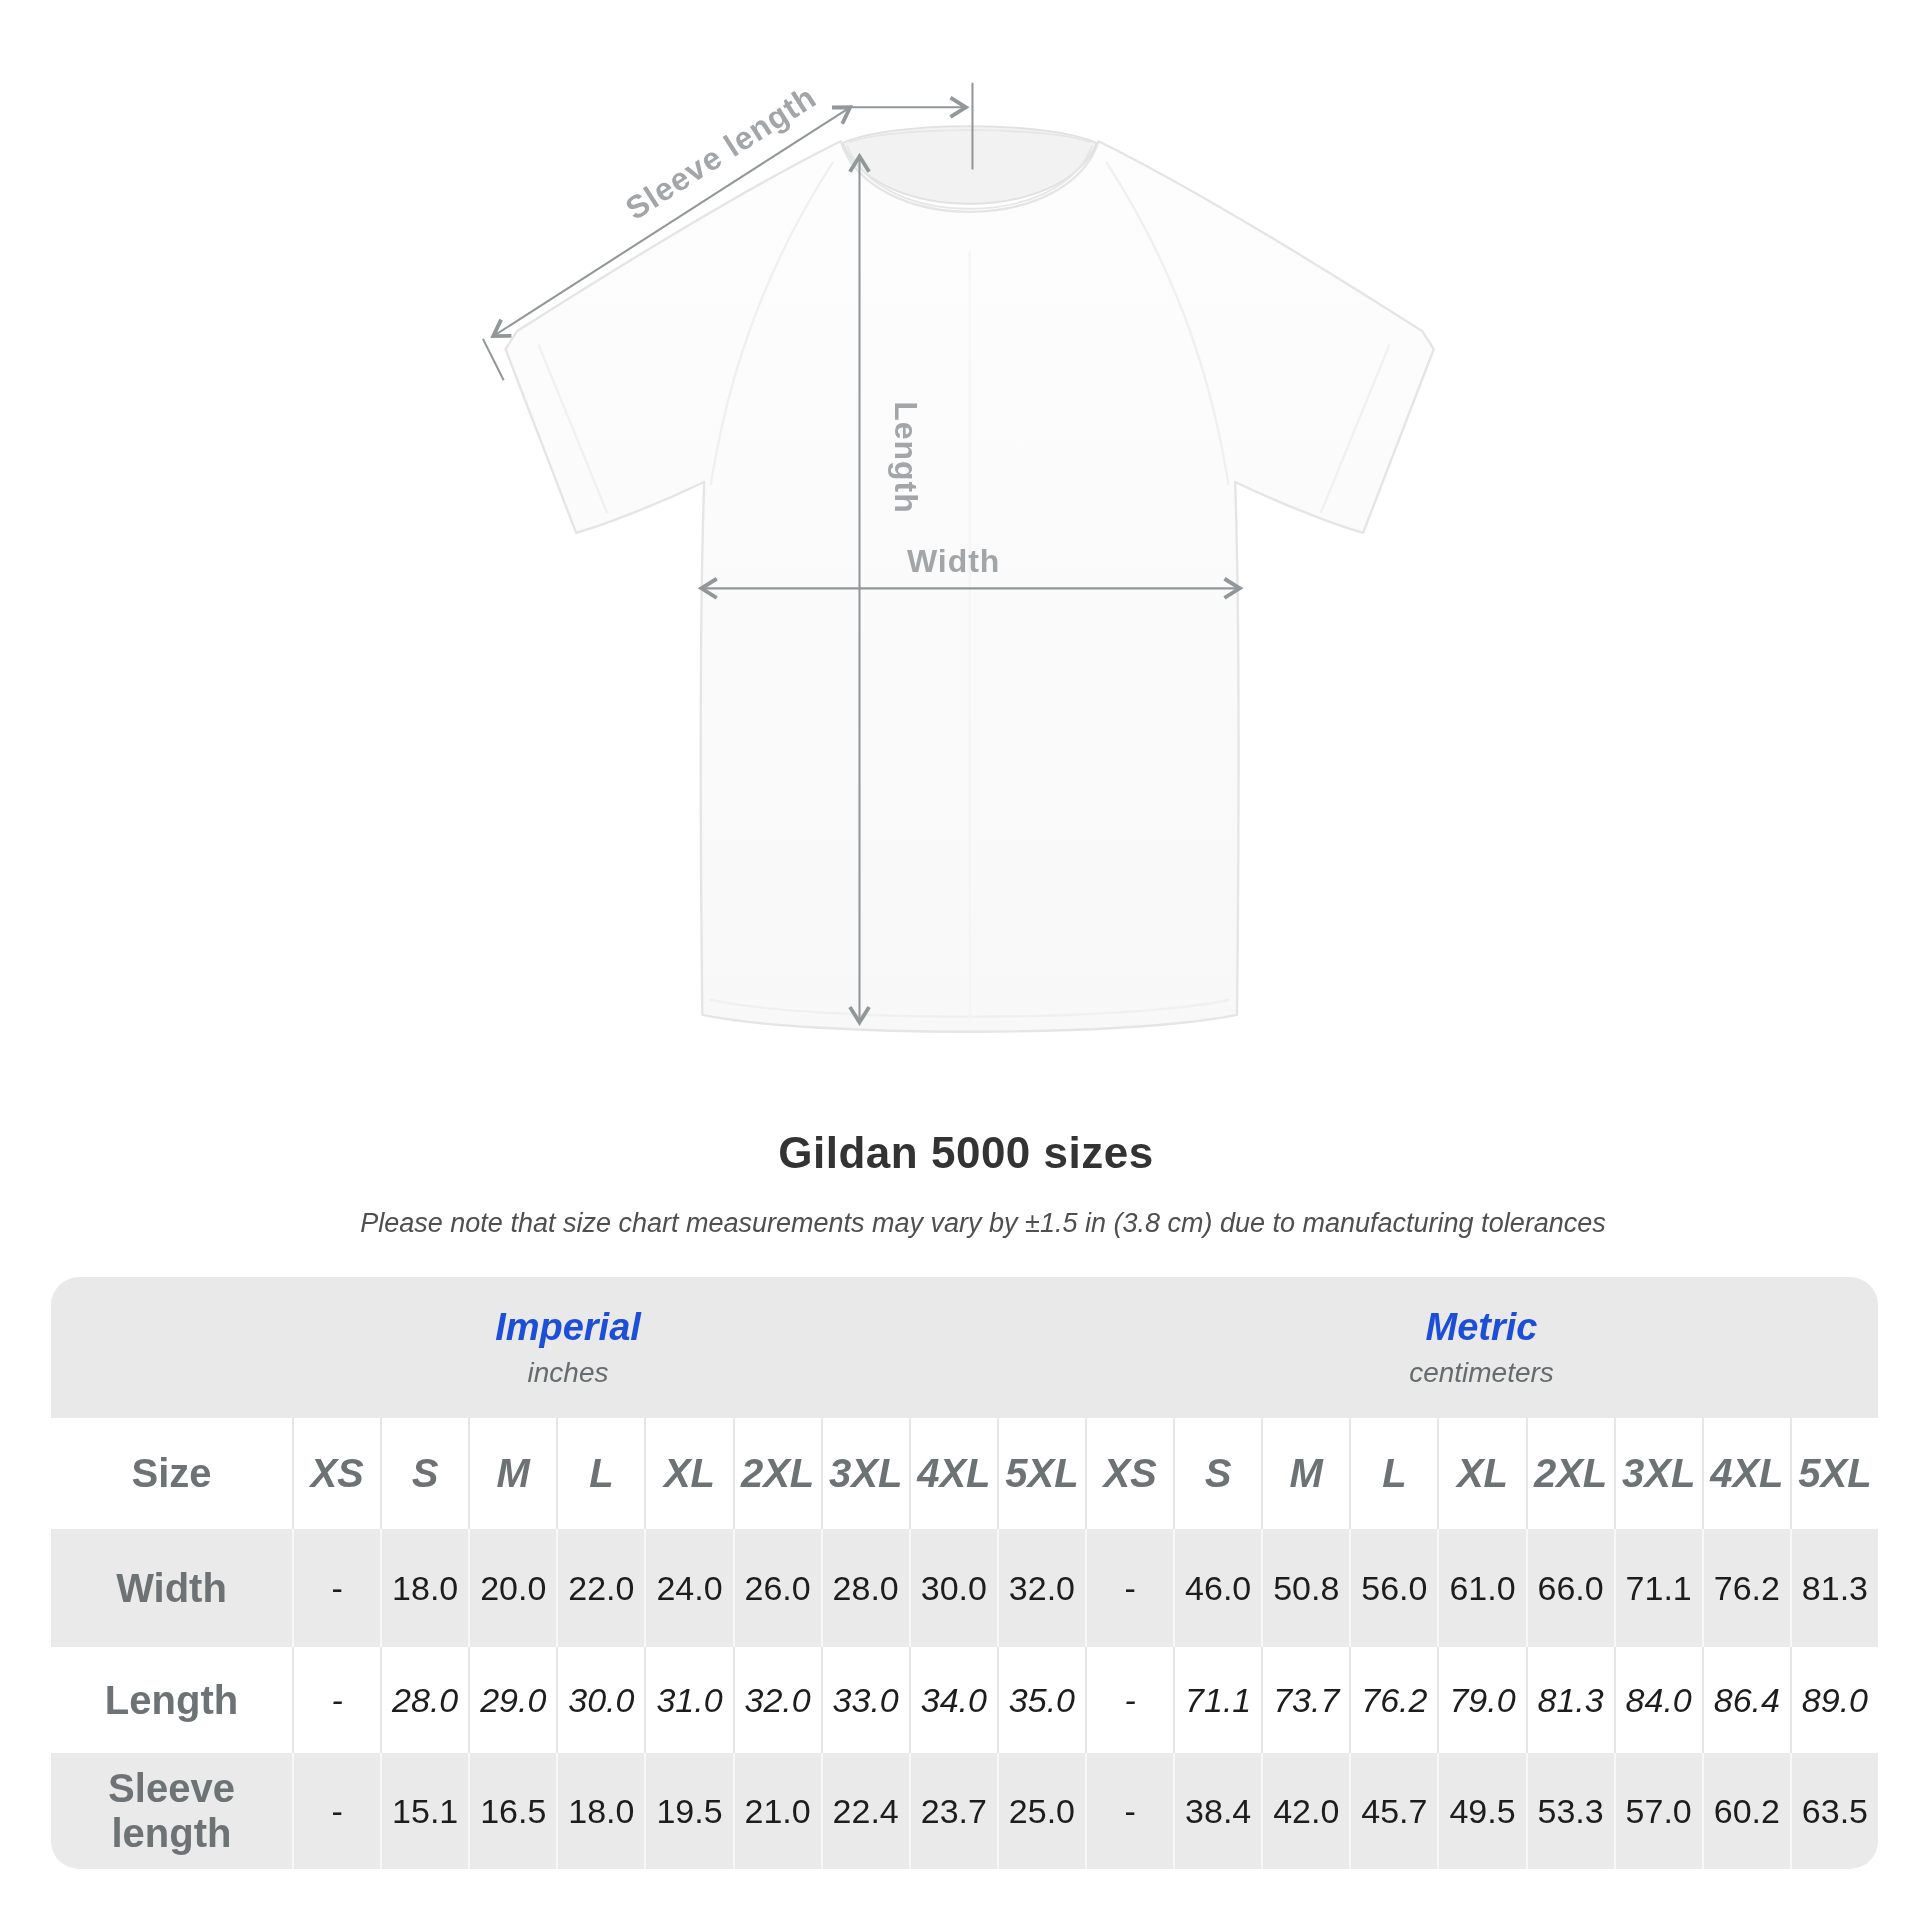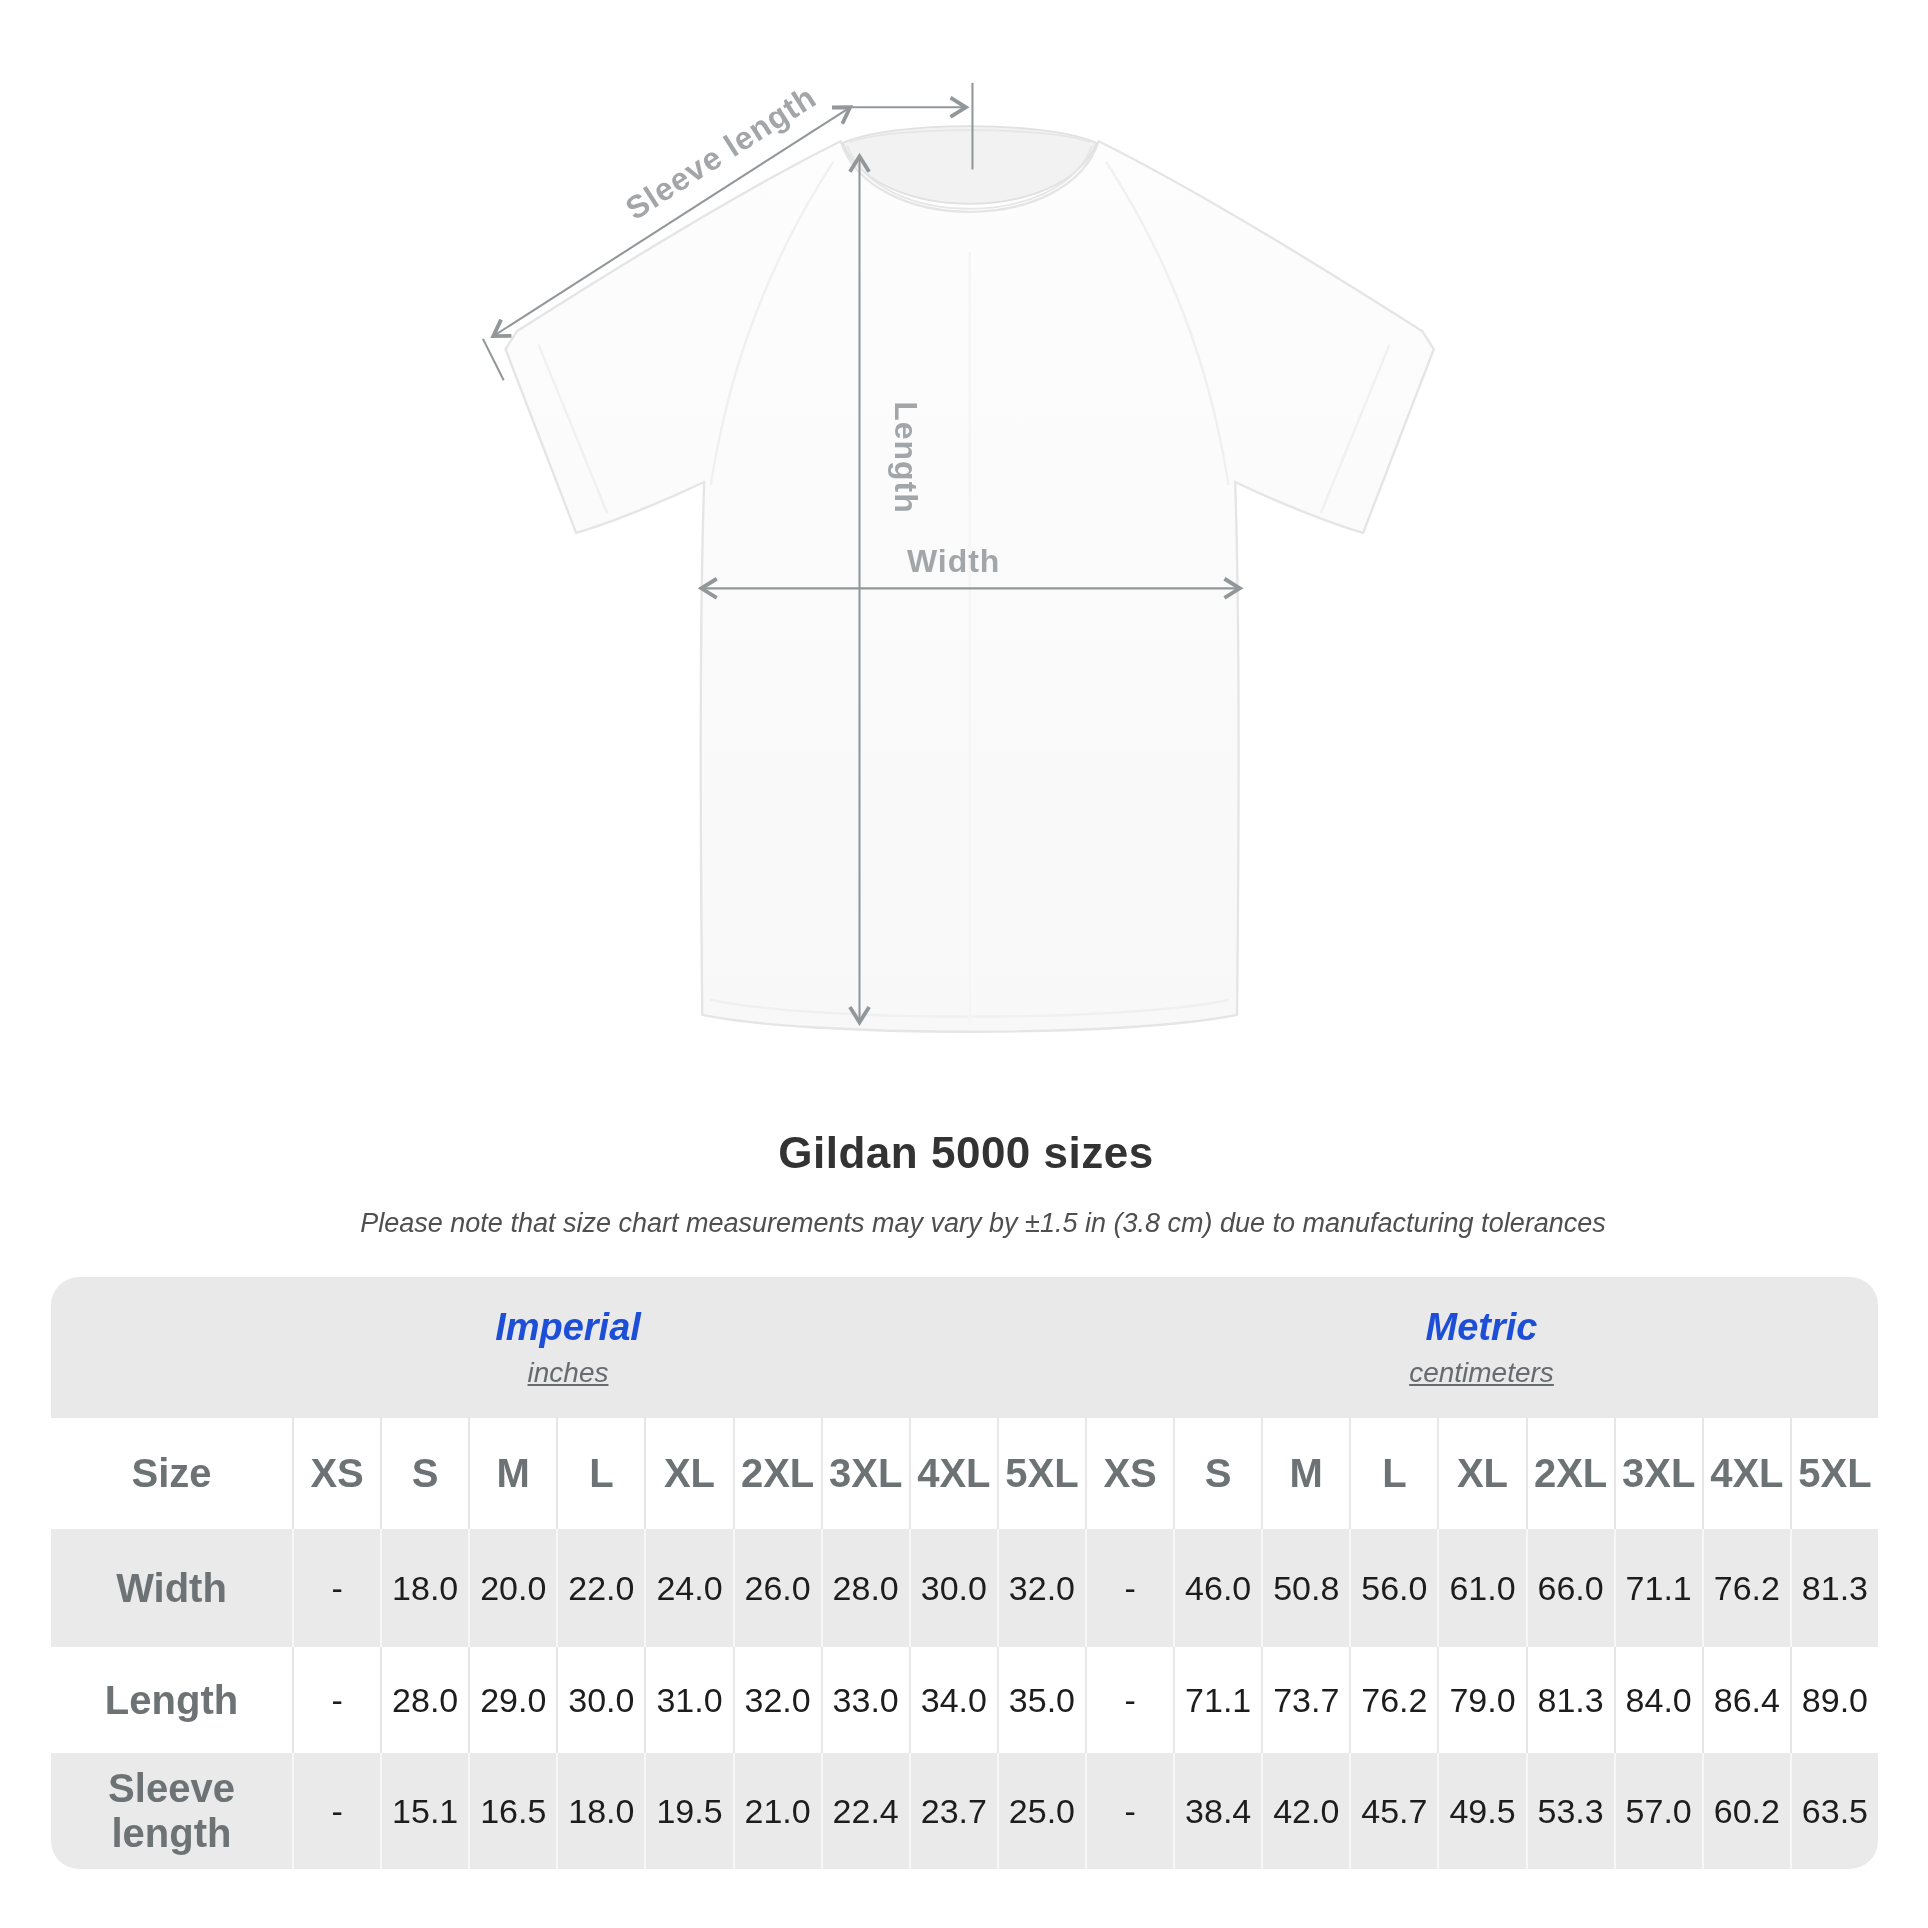--- a/index.html
+++ b/index.html
@@ -23,24 +23,24 @@
   .size-table{
     position:absolute;top:1277px;left:51px;width:1827px;height:592px;
     display:grid;
     grid-template-columns:241px repeat(18,1fr);
     grid-template-rows:141px 111px 118px 106px 116px;
     border-radius:28px;overflow:hidden;background:#ffffff;
   }
   .cell{display:flex;align-items:center;justify-content:center;min-width:0;}
   .band{background:#e9e9e9;flex-direction:column;gap:7.5px;}
   .band-name{font-size:38px;font-weight:bold;font-style:italic;color:#1d4ed8;}
-  .band-unit{font-size:28px;font-style:italic;color:#666c6e;text-decoration:underline;}
+  .band-unit{font-size:28px;font-style:italic;color:#666c6e;}
   .rw{background:#ffffff;}
   .rg{background:#eaeaea;}
-  .cell.rw:not(.col-first){border-left:2.8px solid #e6e6e6;}
+  .cell.rw:not(.col-first){border-left:2.8px solid #e6e6e6;font-style:italic;}
   .cell.rg:not(.col-first){border-left:2.8px solid #f7f7f7;}
   .cell.sep-strong{border-left-width:5.6px;}
   .hcell,.lcell{font-size:40px;font-weight:bold;color:#6d7375;}
   .lcell{padding:0 5.6px;text-align:center;}
   .vcell{font-size:34px;color:#1d1d1d;}
 </style>
 </head>
 <body>
 
 <div class="page">

